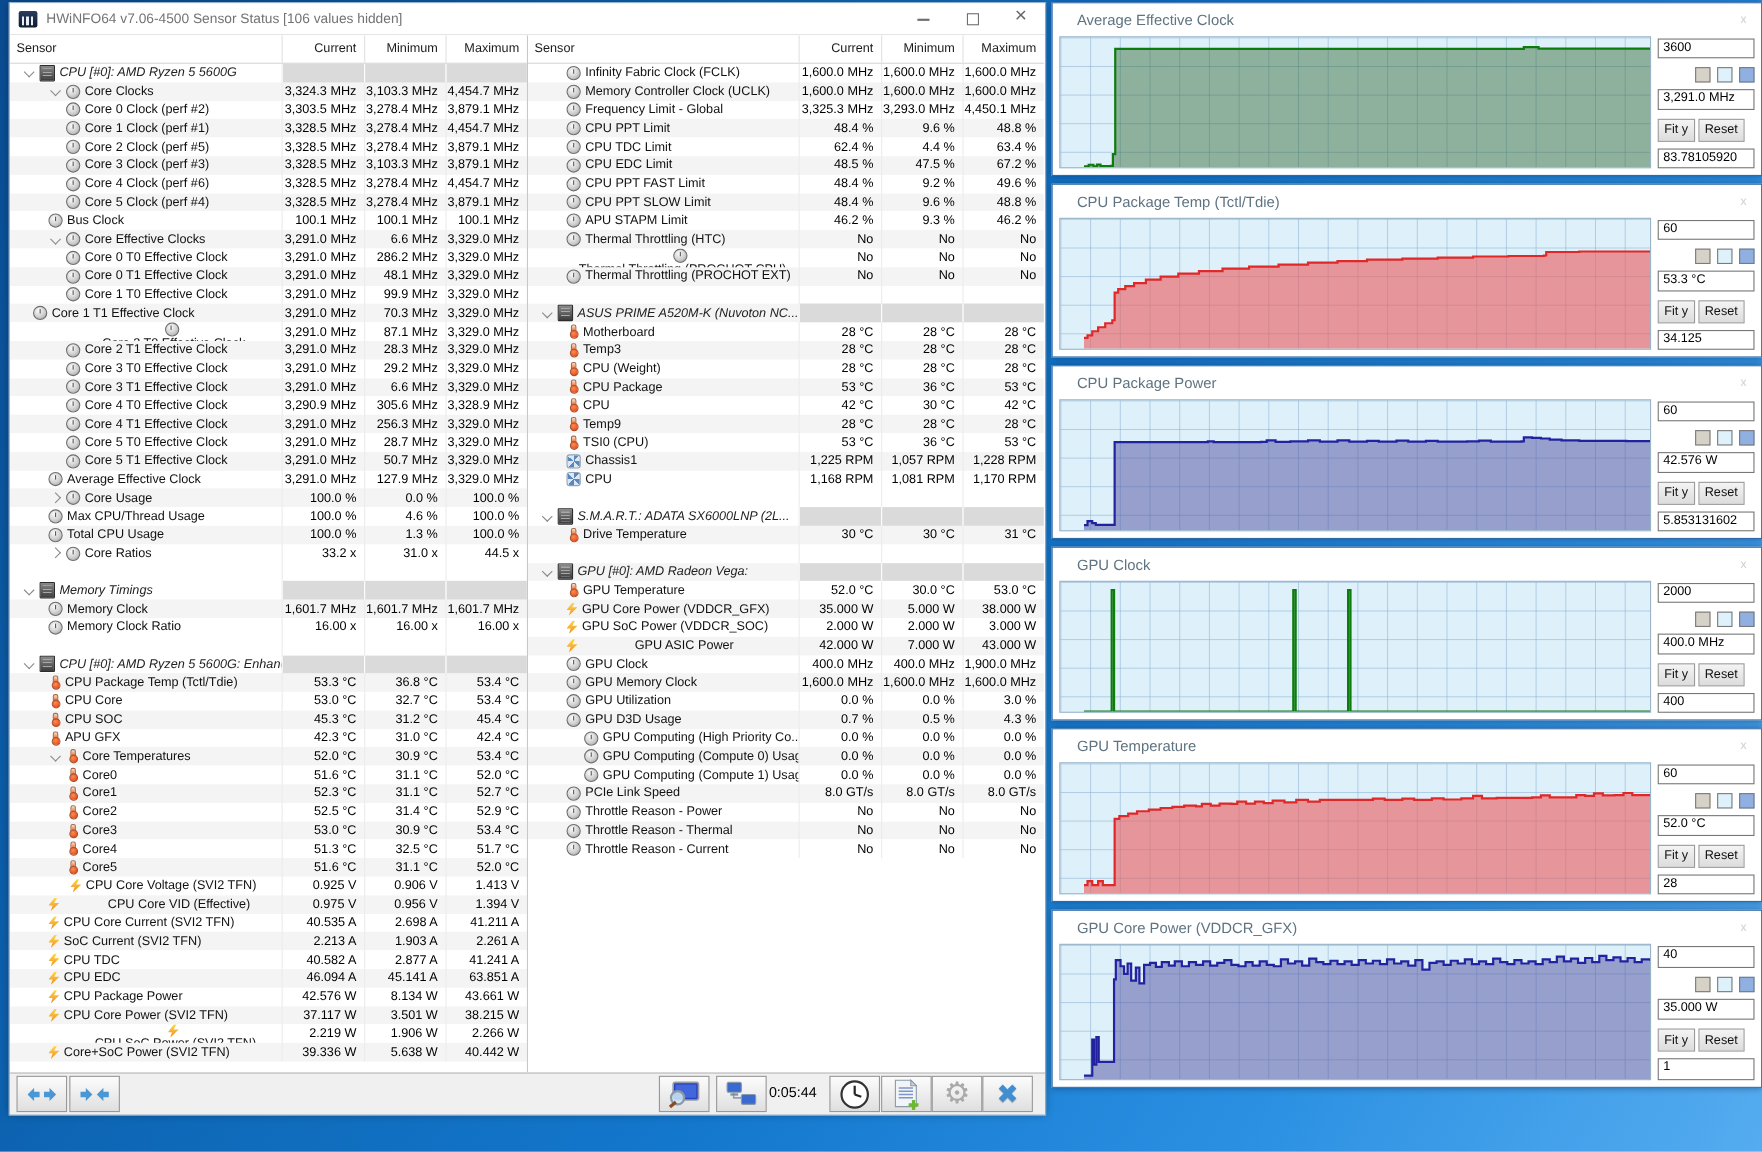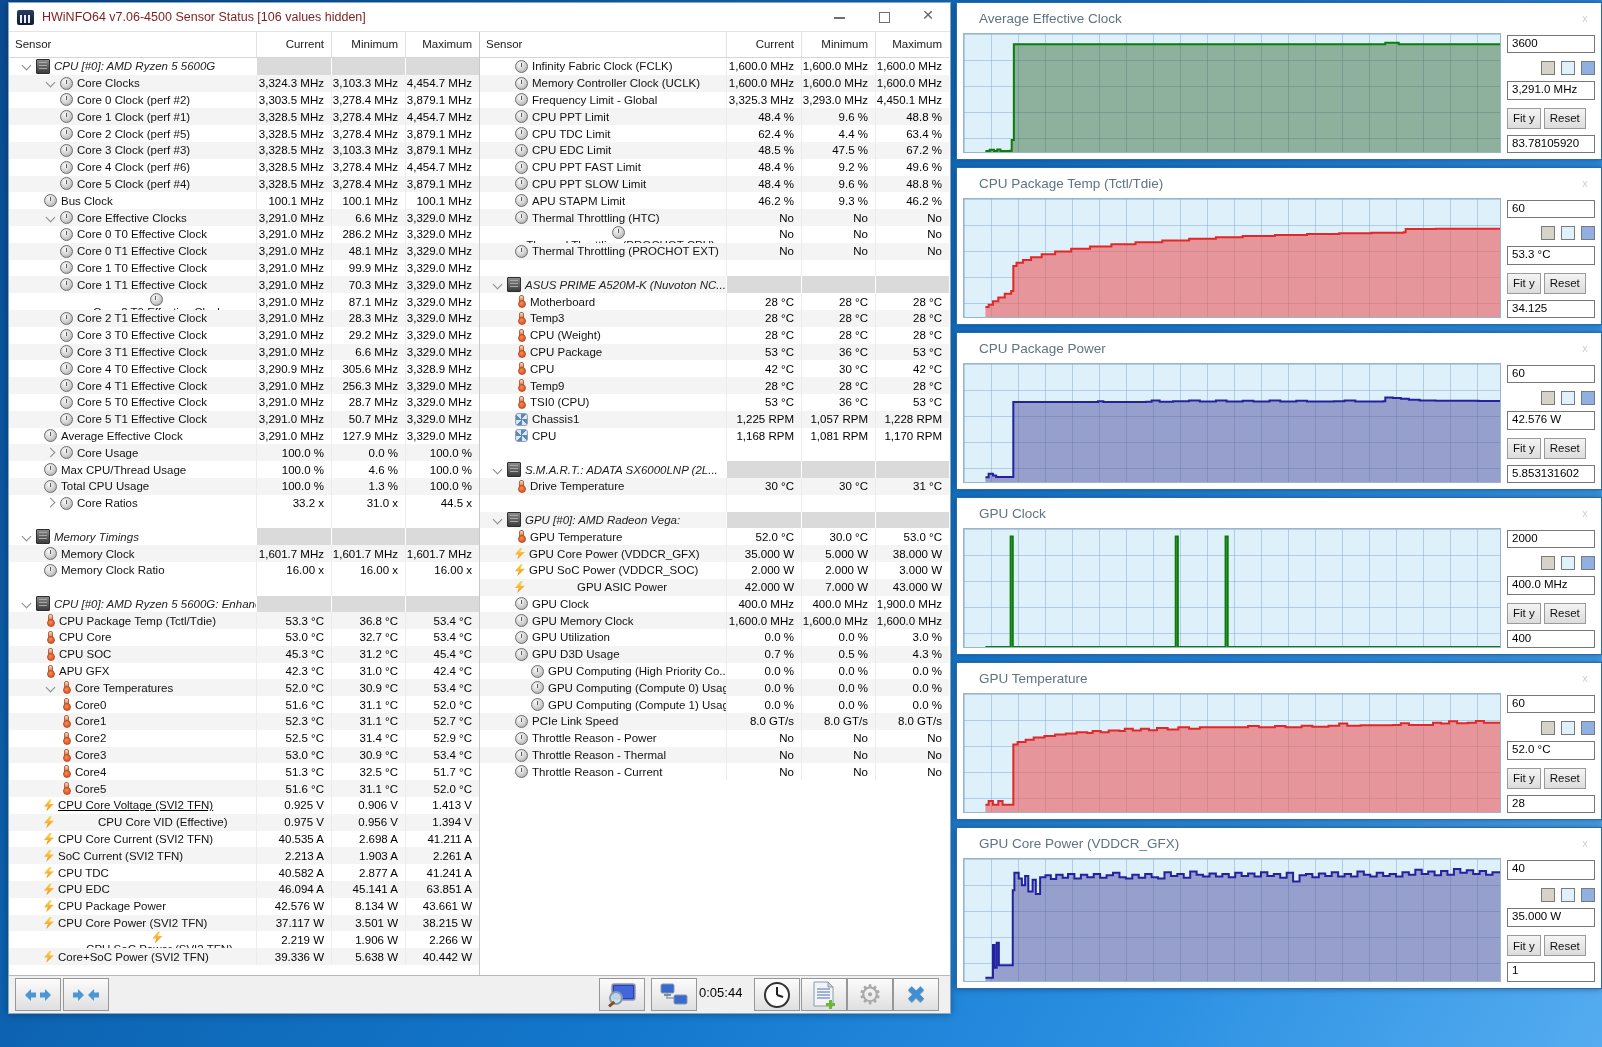--- a/index.html
+++ b/index.html
@@ -6,21 +6,21 @@
   body{width:1602px;height:1047px;overflow:hidden;position:relative;
        font-family:"Liberation Sans","DejaVu Sans",sans-serif;
        background:linear-gradient(118deg,#0a4c92 0%,#0e67b6 30%,#1478cd 55%,#2b90e2 78%,#55acf0 100%);}
   
   .hw-window{position:absolute;left:8px;top:2px;width:941px;height:1010px;background:#fff;
              border:1px solid #88a8c8;box-shadow:0 0 8px rgba(0,0,0,.35);}
   .titlebar{height:28px;display:flex;align-items:center;background:#fff;border-bottom:1px solid #e3e3e3;}
   .app-icon{width:17px;height:15px;margin-left:8px;border-radius:2px;background:linear-gradient(180deg,#2a3c62,#101b33);position:relative;flex:none;}
   .app-icon::after{content:"";position:absolute;left:3px;right:3px;bottom:2px;height:8px;
       background:repeating-linear-gradient(90deg,#eaeef5 0 2px,transparent 2px 4px);}
-  .titlebar .title{margin-left:8px;font-size:12.5px;color:#7f1d1d;flex:1;white-space:nowrap;overflow:hidden;}
+  .titlebar .title{margin-left:8px;font-size:12.5px;color:#737373;flex:1;white-space:nowrap;overflow:hidden;}
   .win-btn{width:44px;height:28px;flex:none;position:relative;cursor:pointer;}
   .win-btn.min::after{content:"";position:absolute;left:16px;top:14px;width:11px;height:1.5px;background:#707070;}
   .win-btn.max::after{content:"";position:absolute;left:17px;top:9px;width:9px;height:9px;border:1.2px solid #707070;}
   .win-btn.closew::after{content:"×";position:absolute;left:0;right:0;top:1px;text-align:center;font-size:19px;color:#666;}
   
   .panels{position:absolute;top:29px;left:0;right:0;bottom:38px;display:flex;background:#fff;overflow:hidden;}
   .panel{width:470px;flex:none;position:relative;}
   .panel.rightp{border-left:1px solid #c8c8c8;width:469px;}
   .phead{display:grid;grid-template-columns:1fr 75px 74px 74px;height:25px;border-bottom:1px solid #d6d6d6;align-items:center;}
   .phead .hc{font-size:11.5px;color:#1a1a1a;padding-right:7px;text-align:right;height:100%;line-height:25px;border-left:1px solid #e2e2e2;}
@@ -227,21 +227,21 @@
           <div class="row">
             <div class="cell lab" style="padding-left: 51px;">
               <span class="ic clock"></span>
               <span class="rlabel">Core 1 T0 Effective Clock</span>
             </div>
             <div class="cell v">3,291.0 MHz</div>
             <div class="cell v">99.9 MHz</div>
             <div class="cell v">3,329.0 MHz</div>
           </div>
           <div class="row alt">
-            <div class="cell lab" style="padding-left: 51px;">
+            <div class="cell lab" style="padding-left: 21px;">
               <span class="ic clock"></span>
               <span class="rlabel">Core 1 T1 Effective Clock</span>
             </div>
             <div class="cell v">3,291.0 MHz</div>
             <div class="cell v">70.3 MHz</div>
             <div class="cell v">3,329.0 MHz</div>
           </div>
           <div class="row">
             <div class="cell lab" style="padding-left: 51px; flex-direction: column;">
               <span class="ic clock"></span>
@@ -505,21 +505,21 @@
           <div class="row alt">
             <div class="cell lab" style="padding-left: 51px;">
               <span class="ic th"></span>
               <span class="rlabel">Core5</span>
             </div>
             <div class="cell v">51.6 °C</div>
             <div class="cell v">31.1 °C</div>
             <div class="cell v">52.0 °C</div>
           </div>
           <div class="row">
-            <div class="cell lab" style="padding-left: 35px; text-decoration: underline;">
+            <div class="cell lab" style="padding-left: 55px;">
               <span class="ic bolt"></span>
               <span class="rlabel">CPU Core Voltage (SVI2 TFN)</span>
             </div>
             <div class="cell v">0.925 V</div>
             <div class="cell v">0.906 V</div>
             <div class="cell v">1.413 V</div>
           </div>
           <div class="row alt">
             <div class="cell lab" style="padding-left: 35px; gap: 40px;">
               <span class="ic bolt"></span>

